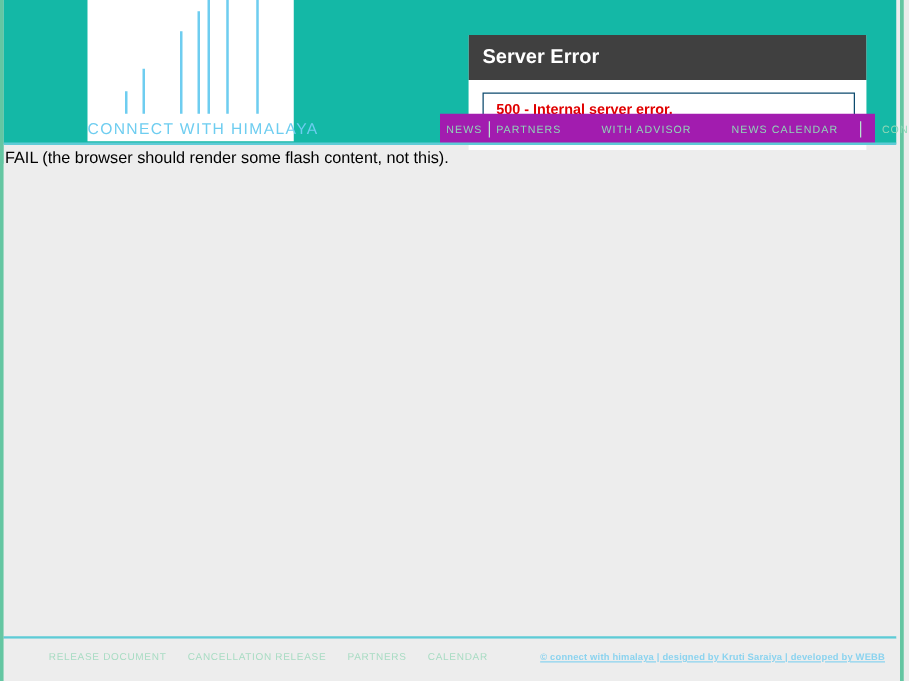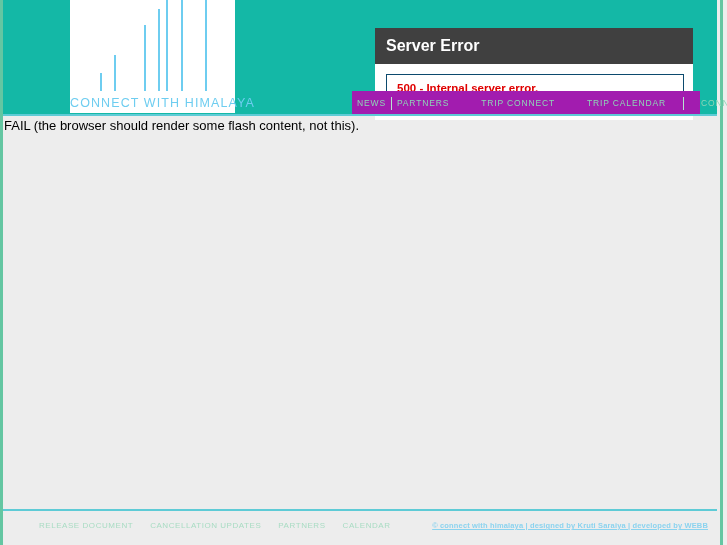--- a/index.html
+++ b/index.html
@@ -260,37 +260,37 @@
       <div class="error-message">500 - Internal server error.</div>
     </div>
   </div>
 </div>
 
 <div class="nav-strip">
   <a class="nav-item" href="#">NEWS</a>
   <span class="nav-sep"></span>
   <a class="nav-item" href="#">PARTNERS</a>
   <span class="nav-gap-lg"></span>
-  <a class="nav-item" href="#">TRIP CONNECT</a>
+  <a class="nav-item" href="#">WITH ADVISOR</a>
   <span class="nav-gap-lg"></span>
-  <a class="nav-item" href="#">TRIP CALENDAR</a>
+  <a class="nav-item" href="#">NEWS CALENDAR</a>
   <span class="nav-gap-sm"></span>
   <span class="nav-sep"></span>
   <span class="nav-gap-sm"></span>
   <a class="nav-item" href="#">CONNECT WITH US</a>
 </div>
 
 <div class="header-rule"></div>
 
 <div class="flash-fallback">FAIL (the browser should render some flash content, not this).</div>
 
 <div class="main-region"></div>
 
 <div class="footer-rule"></div>
 <div class="footer">
   <div class="footer-links">
     <a class="footer-link" href="#">RELEASE DOCUMENT</a>
-    <a class="footer-link" href="#">CANCELLATION UPDATES</a>
+    <a class="footer-link" href="#">CANCELLATION RELEASE</a>
     <a class="footer-link" href="#">PARTNERS</a>
     <a class="footer-link" href="#">CALENDAR</a>
   </div>
   <div class="footer-credit">© connect with himalaya | designed by Kruti Saraiya | developed by WEBB</div>
 </div>
 
 </body></html>

